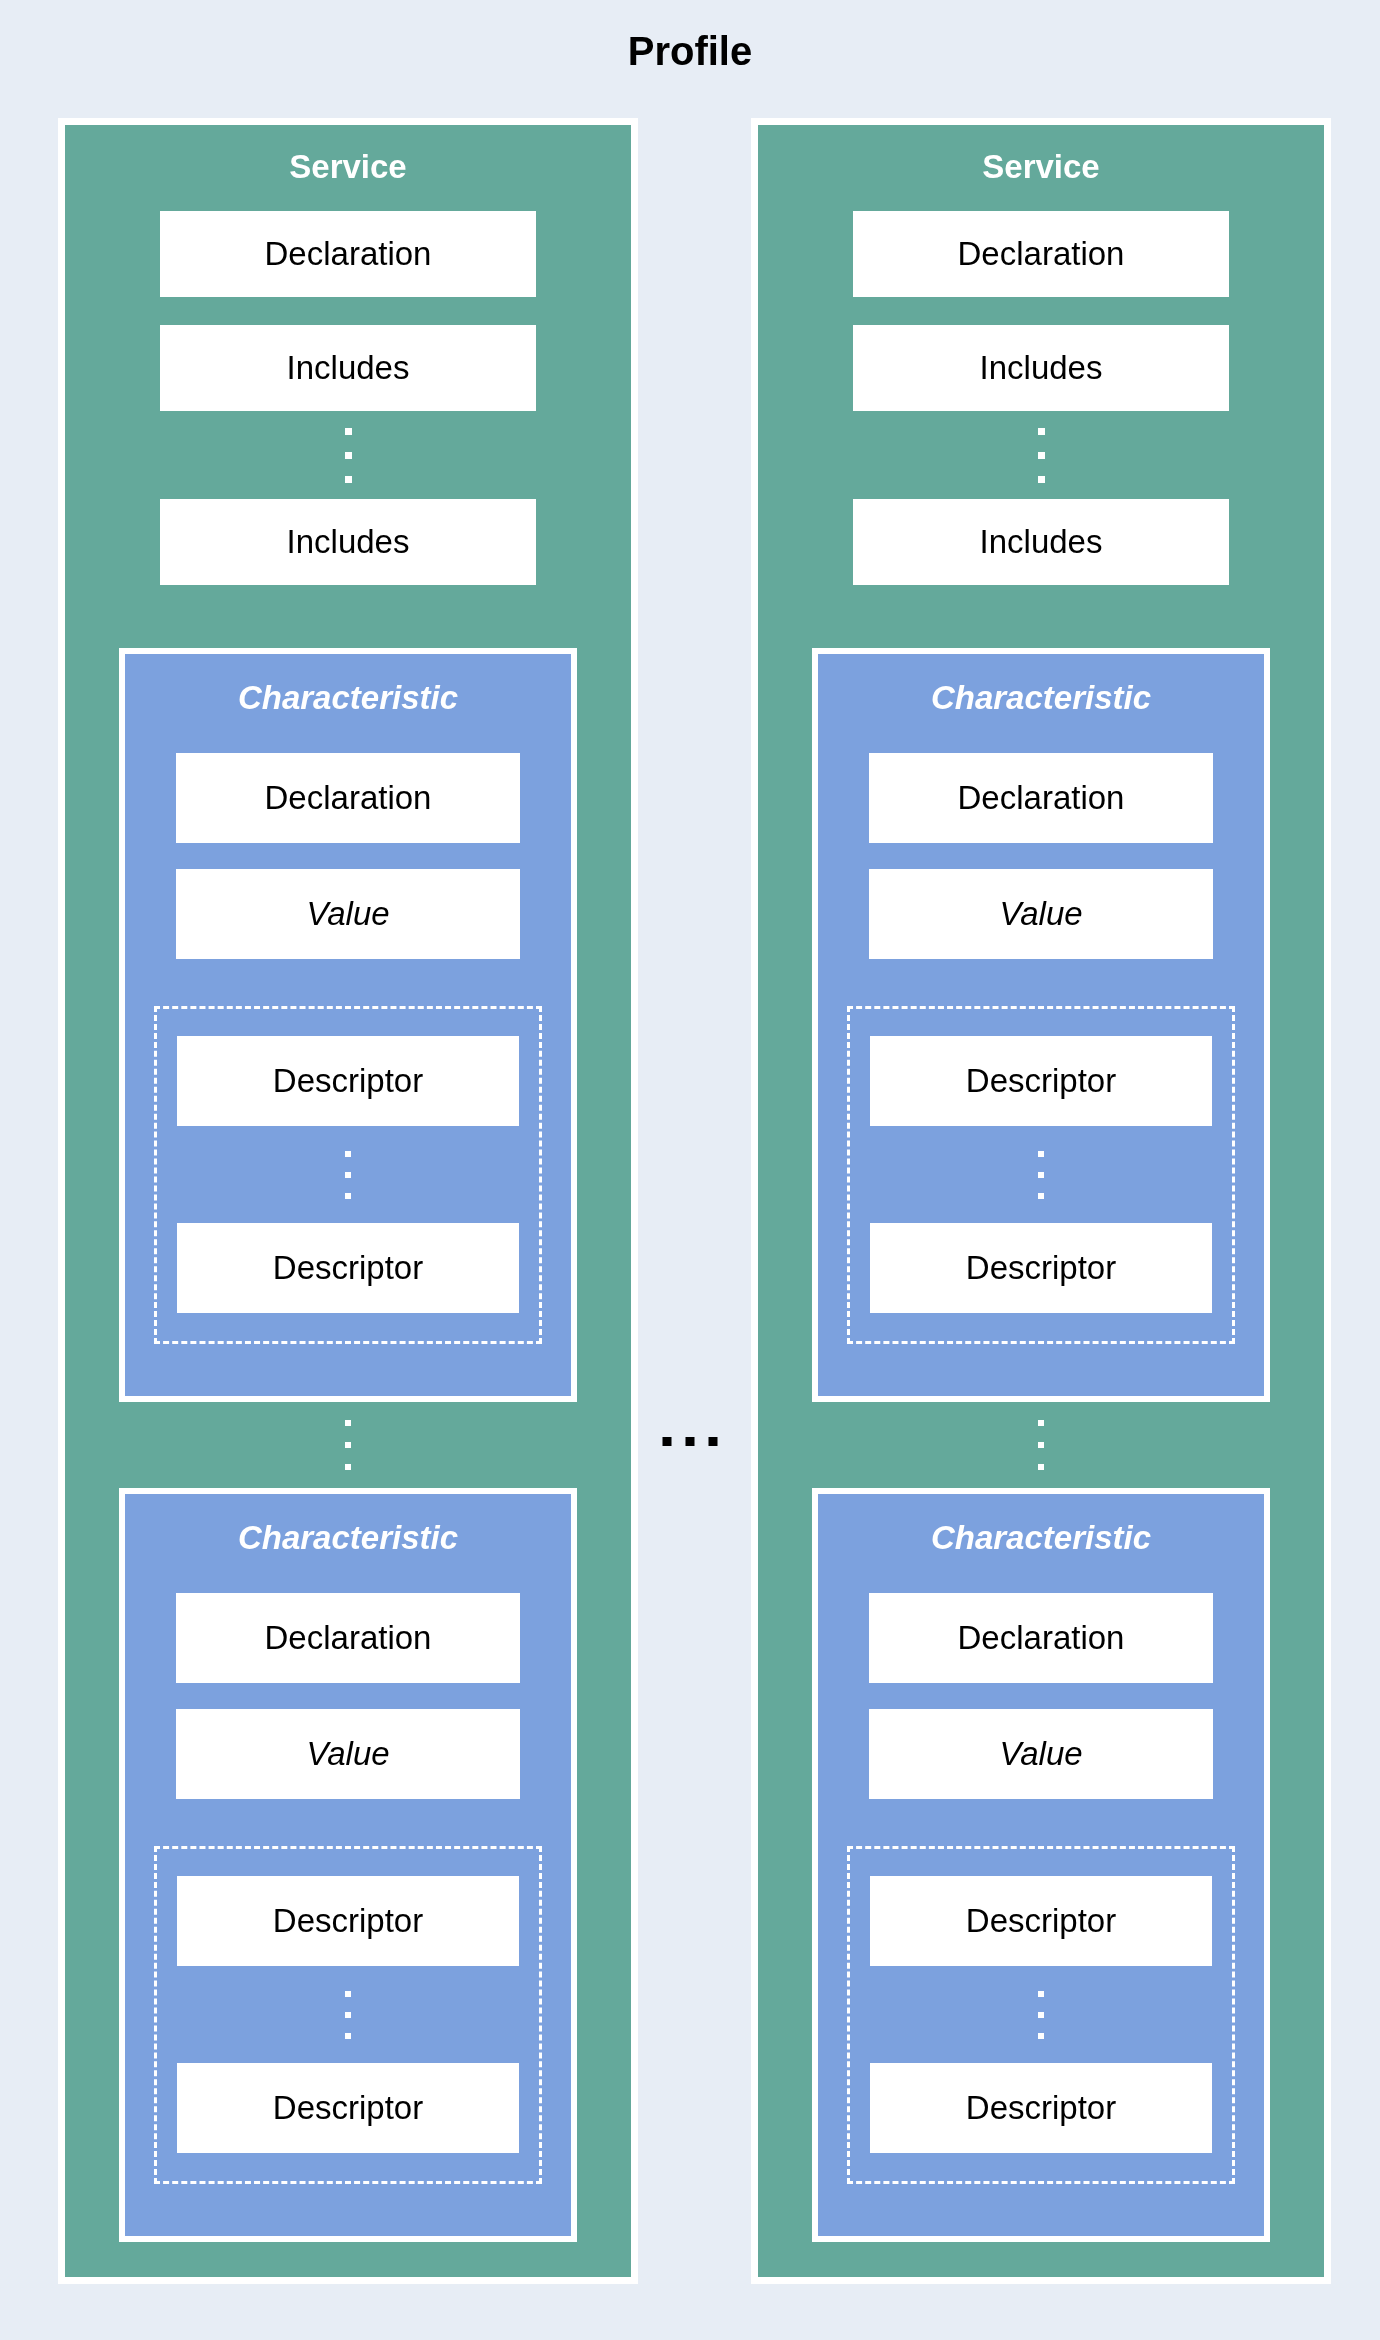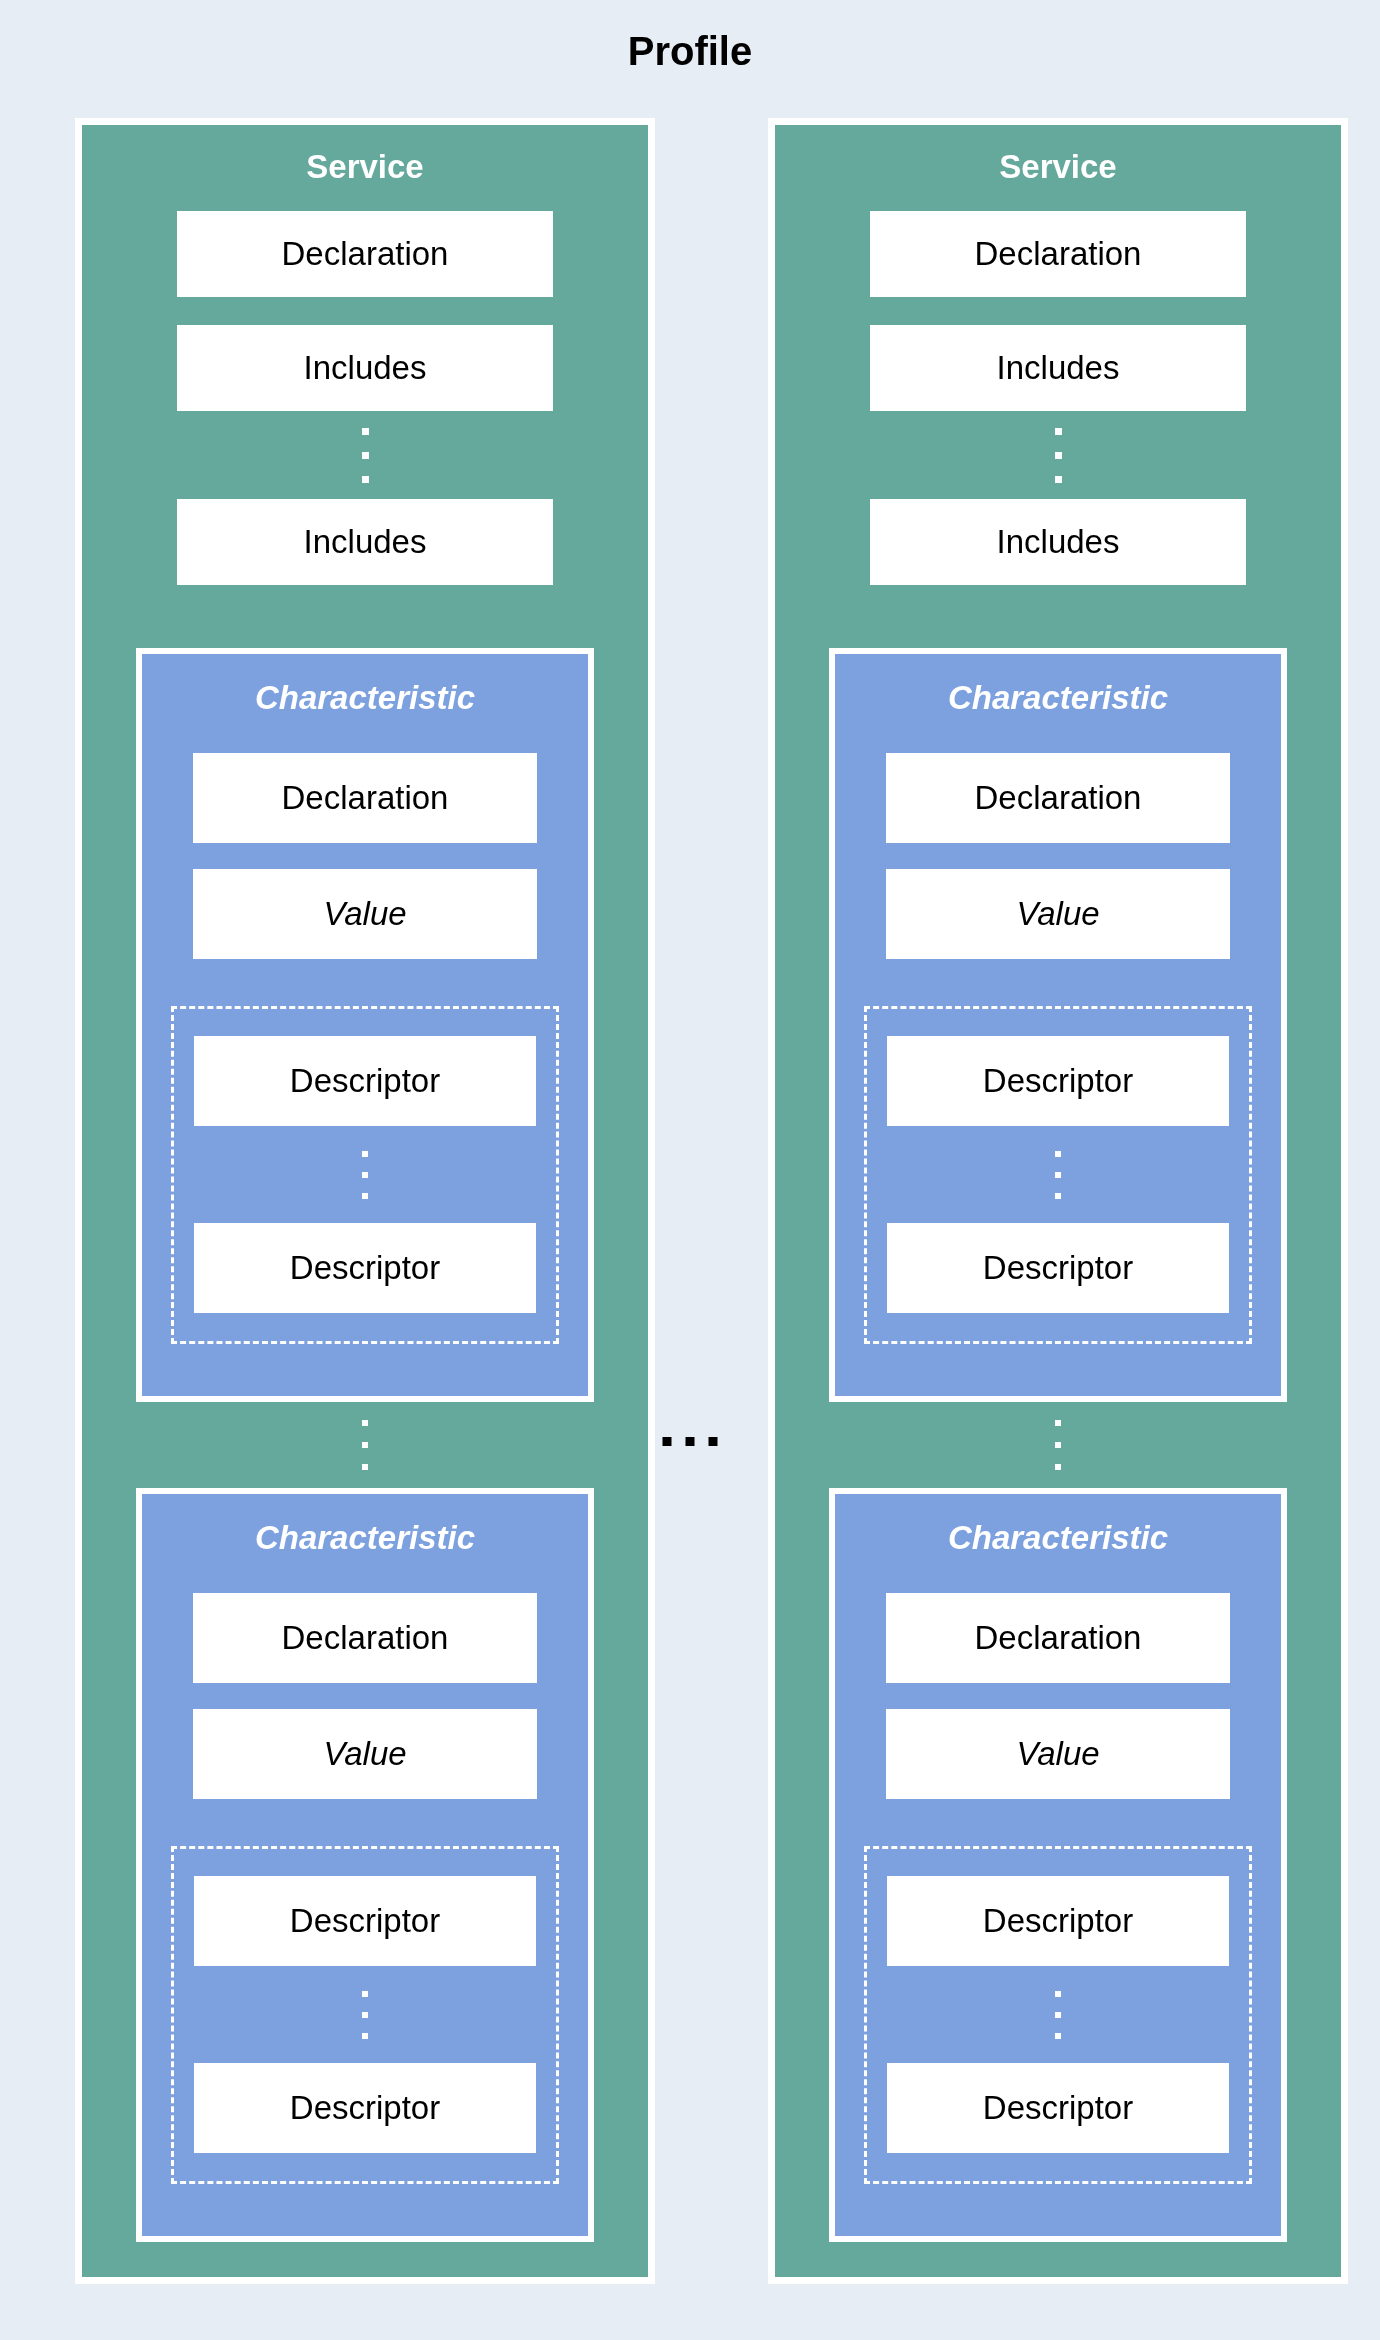--- a/index.html
+++ b/index.html
@@ -10,21 +10,21 @@
     position: relative;
     overflow: hidden;
   }
   .page-title {
     position: absolute; top: 28px; left: 0;
     width: 100%; text-align: center;
     font-size: 40px; font-weight: bold; color: #000;
     line-height: 46px;
   }
   .row {
-    position: absolute; top: 118px; left: 75px;
+    position: absolute; top: 118px; left: 58px;
     display: flex; gap: 113px;
   }
   .service {
     width: 580px; height: 2166px;
     background: #64A99B;
     border: 7px solid #FFFFFF;
     box-sizing: border-box;
     display: flex; flex-direction: column; align-items: center;
   }
   .service-title {

